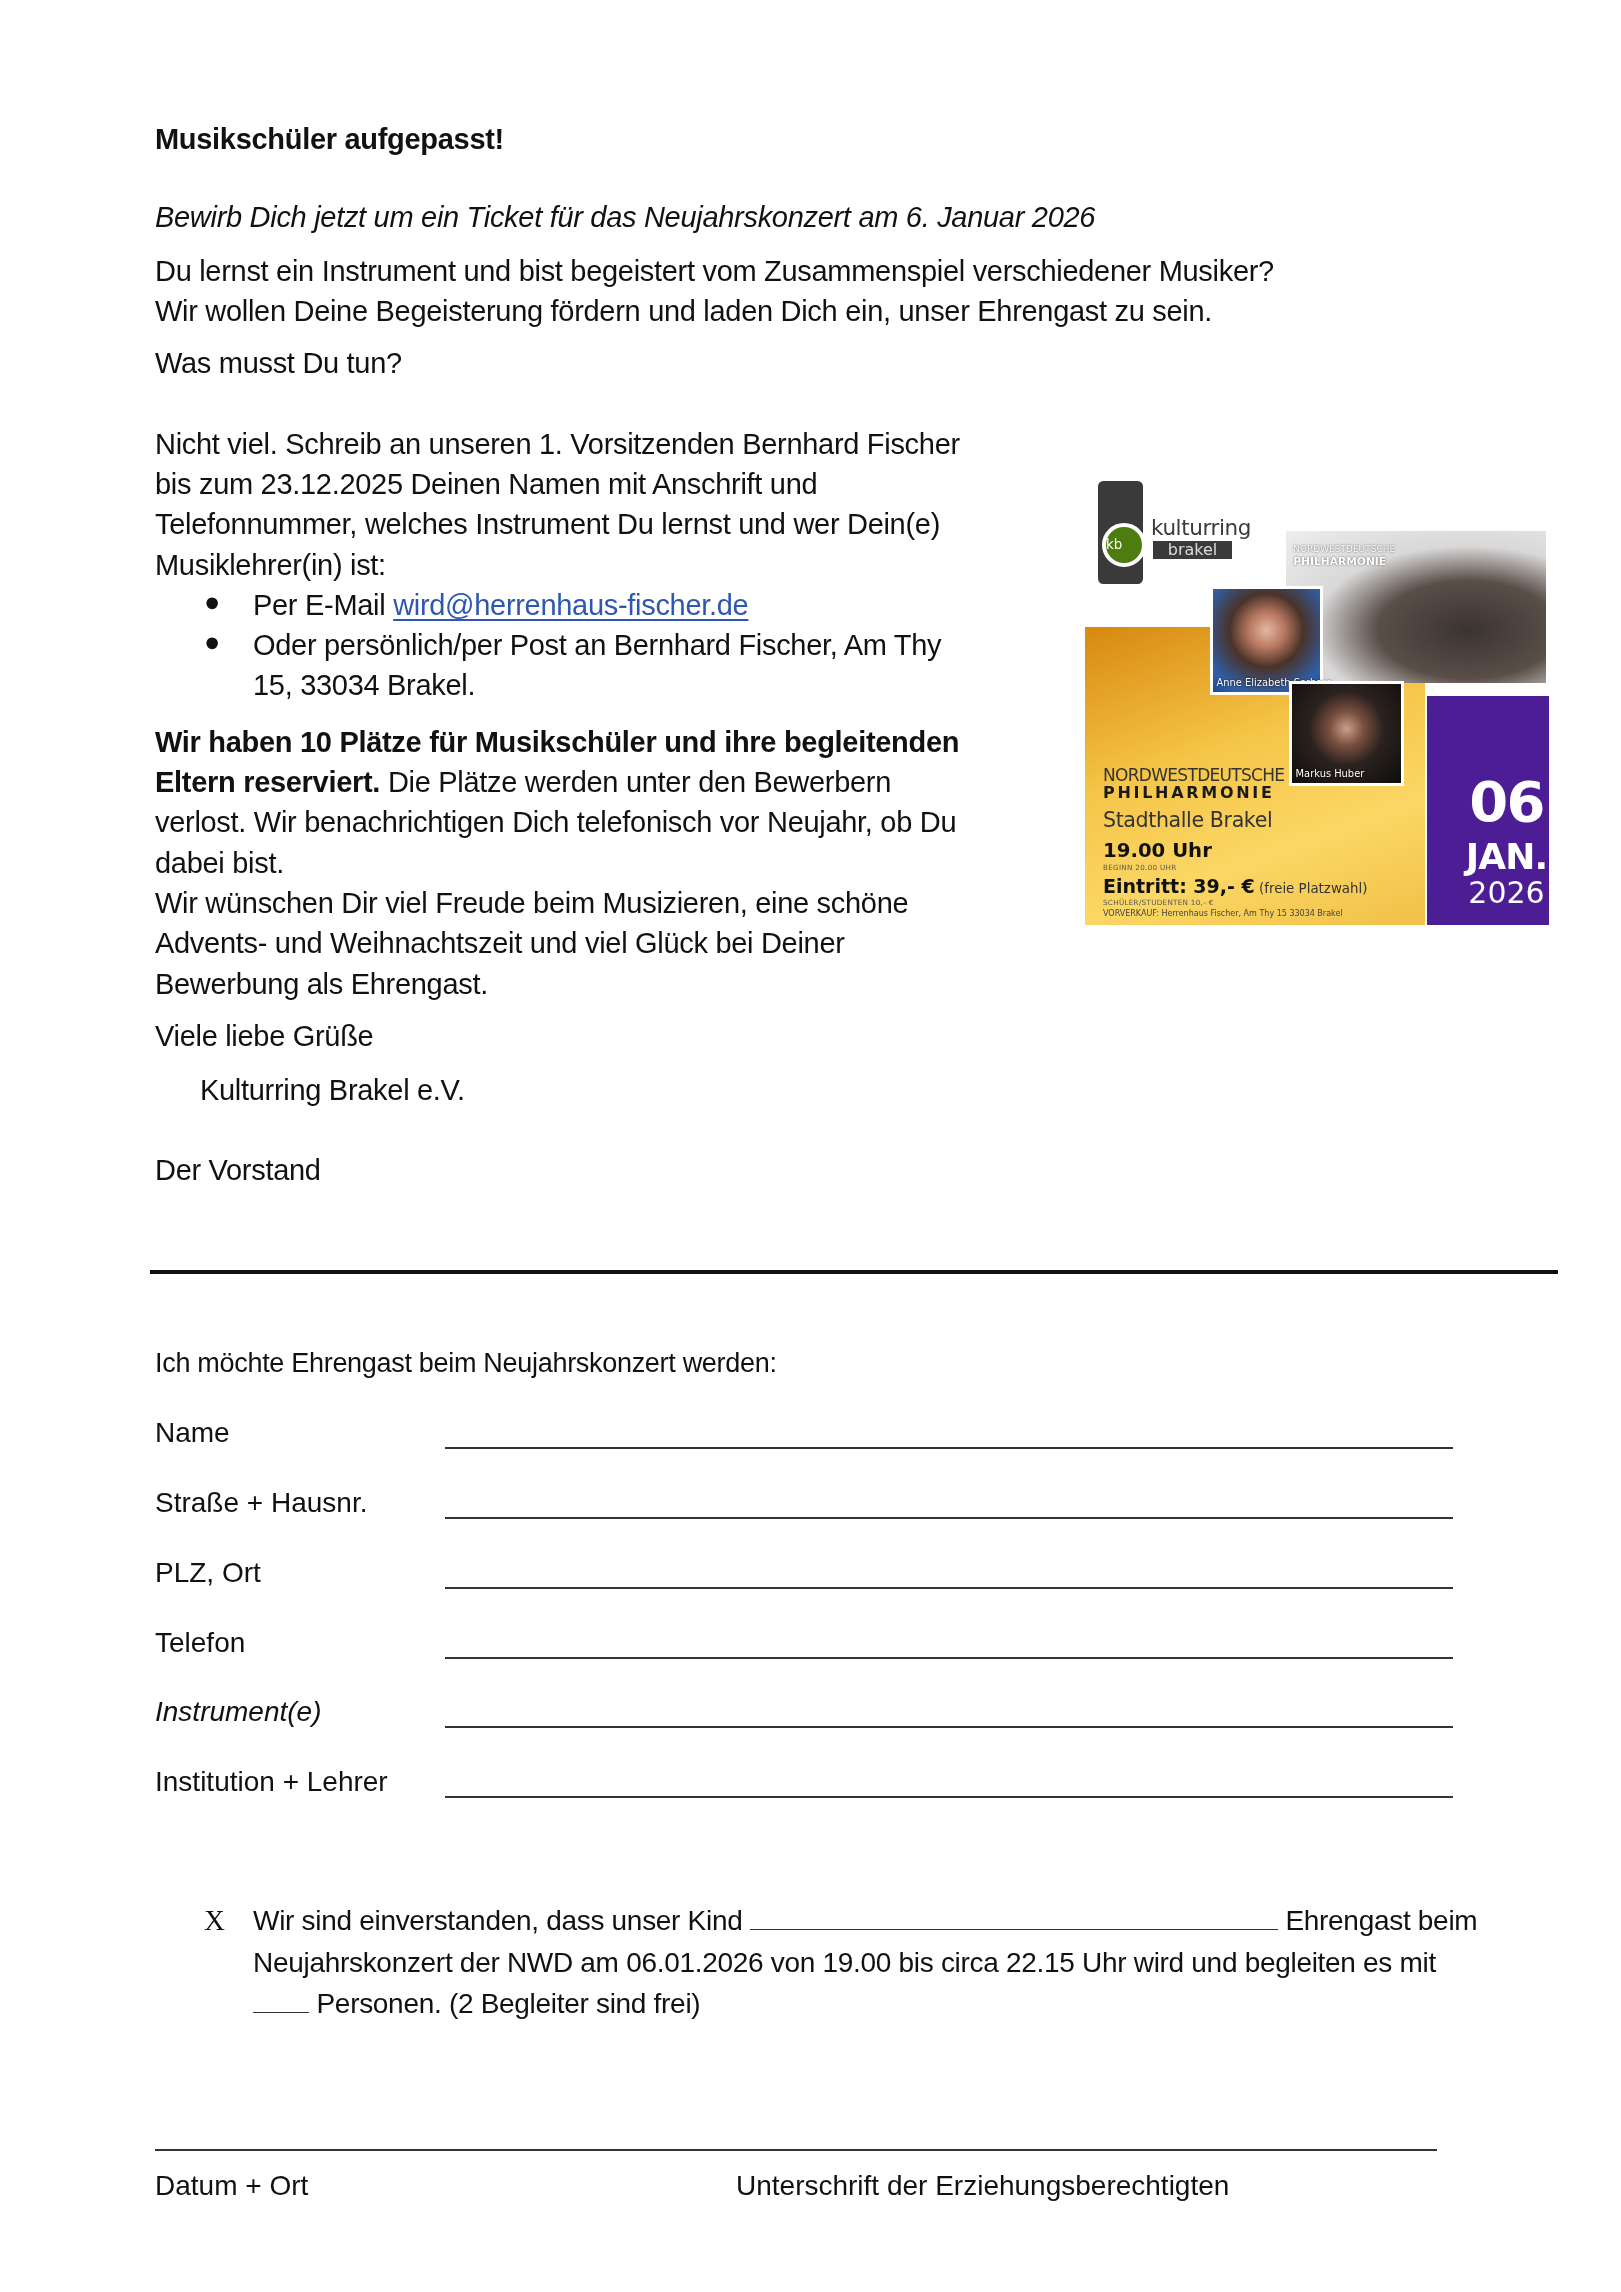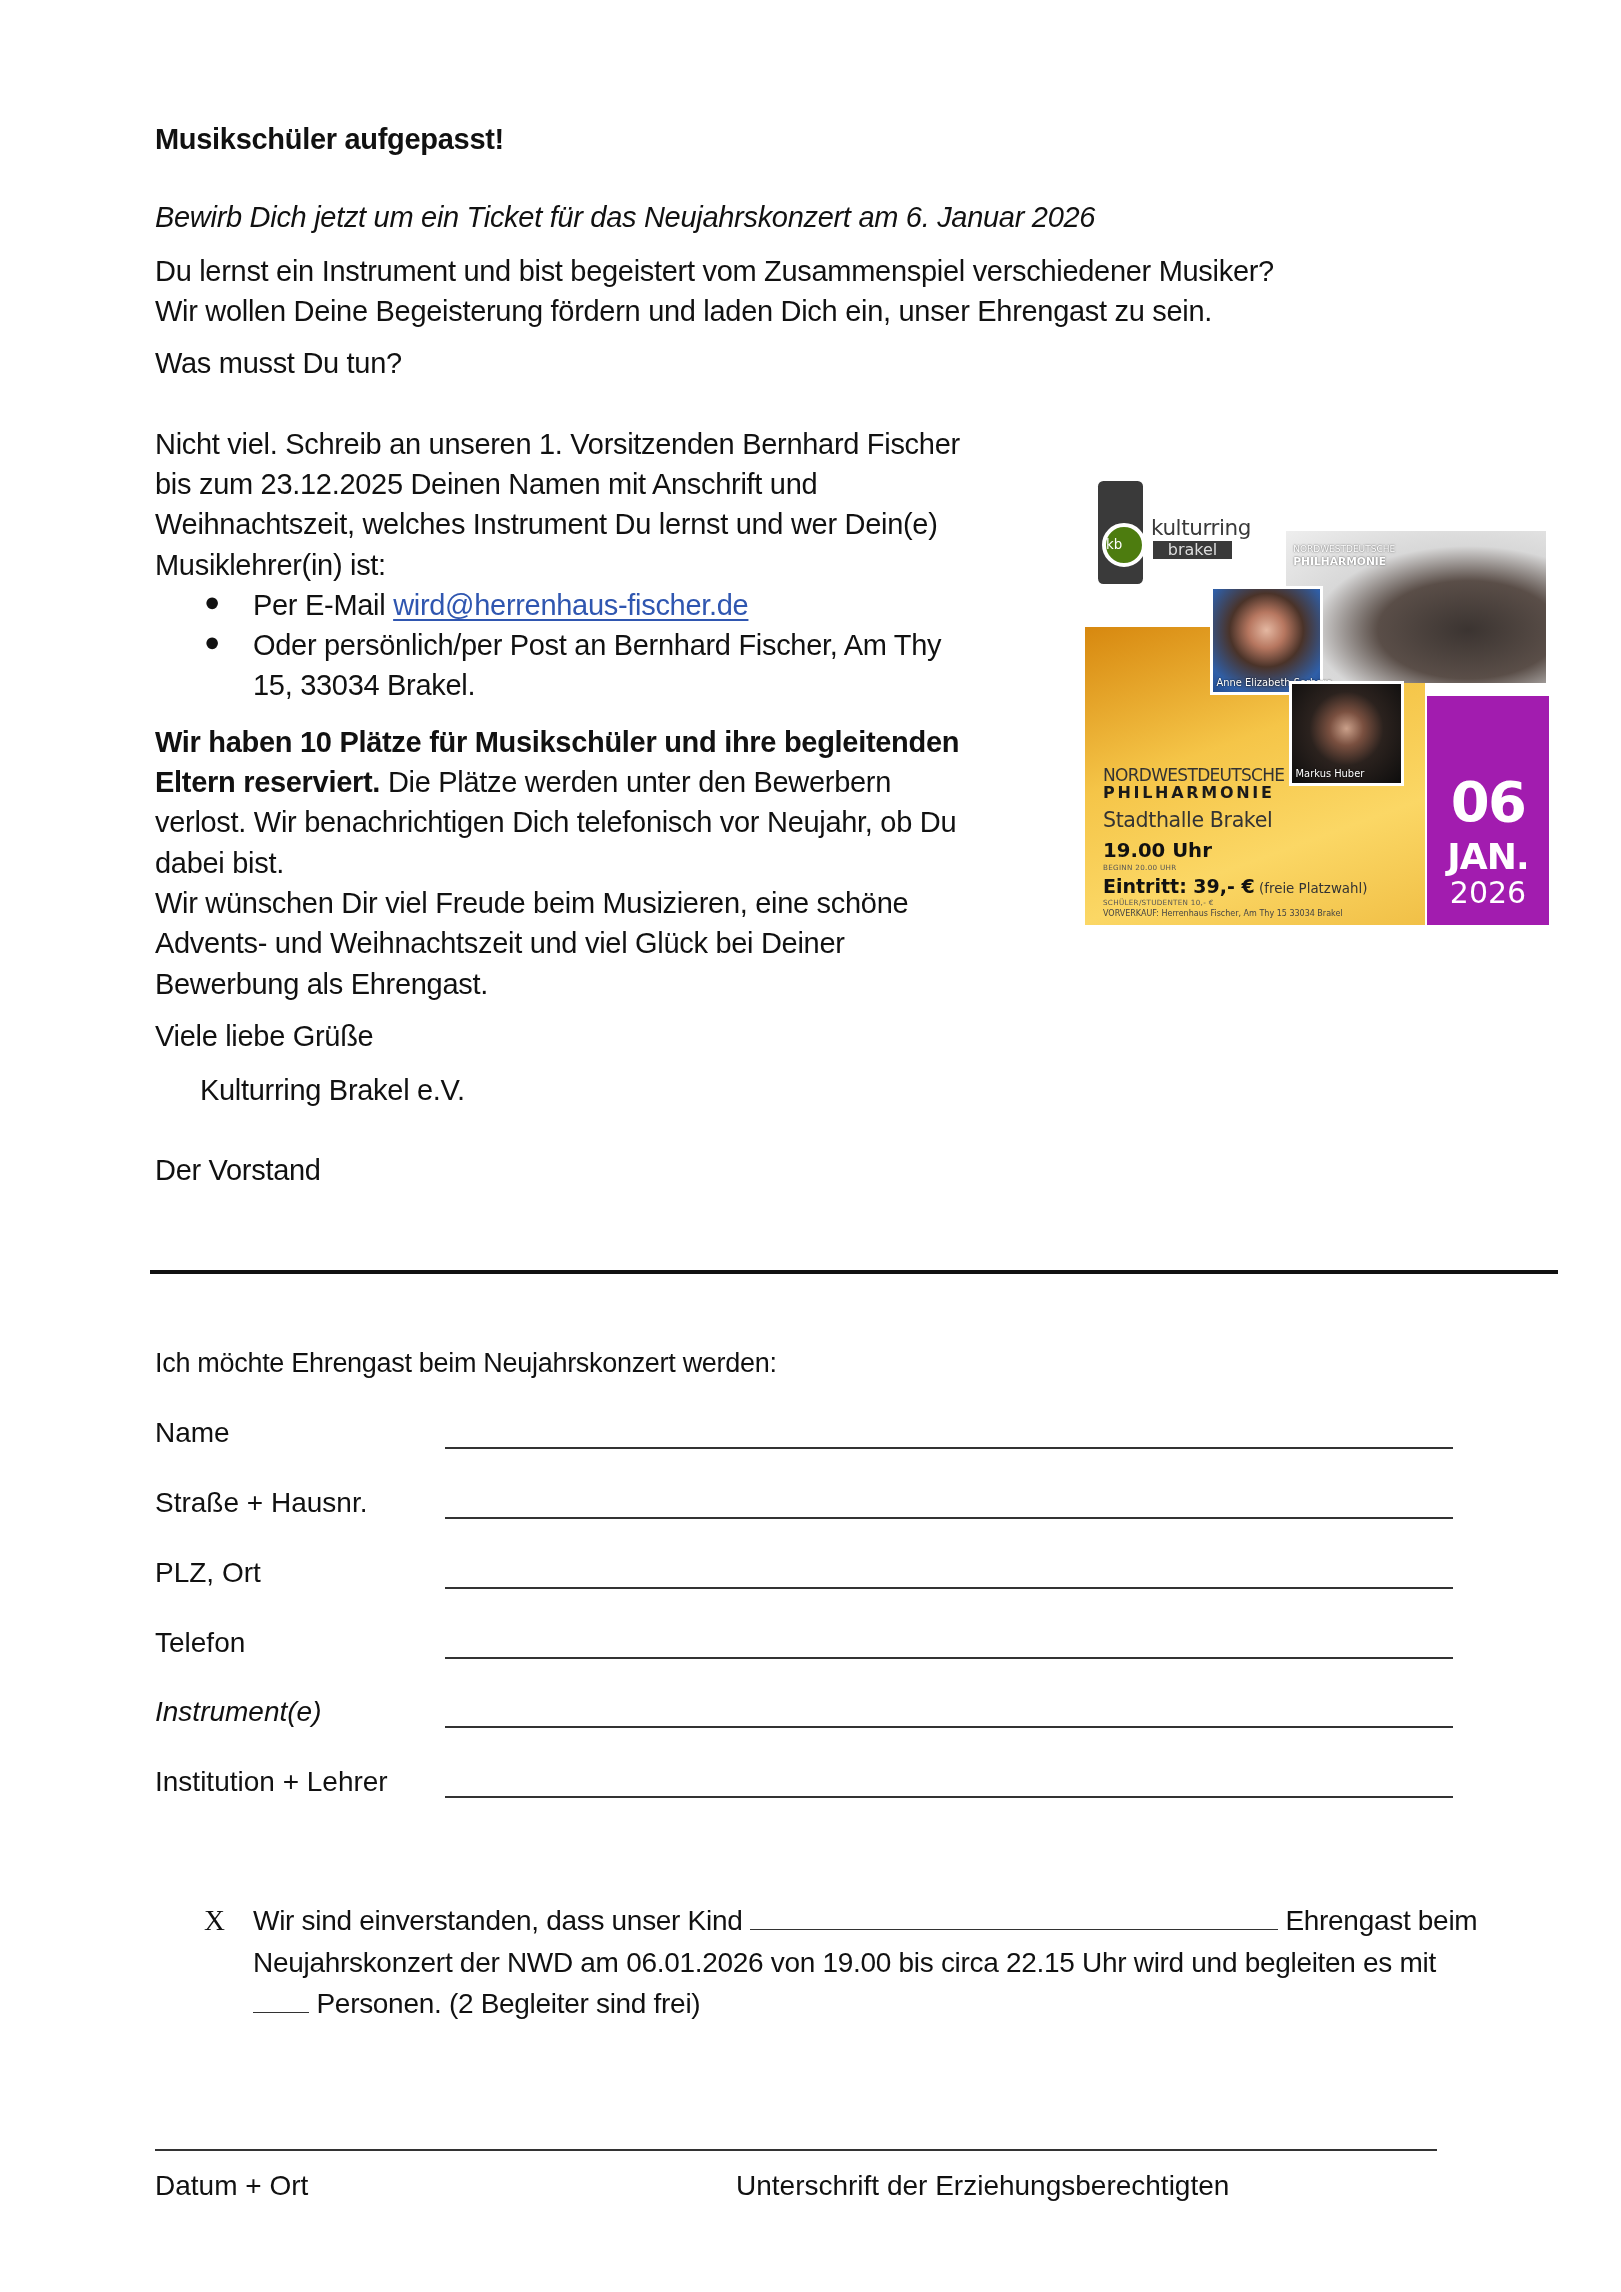--- a/index.html
+++ b/index.html
@@ -44,37 +44,37 @@
   .p-small { position:absolute; left:18px; font-size:7.2px; color:#555; font-family:"DejaVu Sans", sans-serif; letter-spacing:0.3px; }
   .p-price { position:absolute; left:18px; top:414px; font-size:19px; color:#111; font-family:"DejaVu Sans", sans-serif; white-space:nowrap; }
   .p-price b { font-weight:bold; }
   .p-price span { font-size:13.4px; color:#333; }
   .p-presale { position:absolute; left:18px; top:448px; font-size:8px; color:#444; font-family:"DejaVu Sans", sans-serif; white-space:nowrap; }
   .p-photo1 { position:absolute; left:125px; top:125px; width:107px; height:103px; border:3.6px solid #fff;
               background:radial-gradient(circle at 50% 40%, #e4b8a2 0%, #b77760 22%, #4a3329 45%, #2f5fa8 80%, #234d92 100%); }
   .p-photo2 { position:absolute; left:204px; top:220px; width:109px; height:99px; border:3.6px solid #fff;
               background:radial-gradient(circle at 50% 45%, #caa08a 0%, #7a5040 22%, #2b221e 48%, #0d0d0d 100%); }
   .p-cap { position:absolute; left:3.6px; bottom:3.6px; font-size:9.9px; color:#fff; font-family:"DejaVu Sans", sans-serif; text-shadow:0 0 1.8px #000; white-space:nowrap; }
-  .p-date { position:absolute; left:342px; top:235px; width:122px; height:235px; background:#a21caf; }
+  .p-date { position:absolute; left:342px; top:235px; width:122px; height:235px; background:#4c1d95;padding-left:37px; }
   .p-day { position:absolute; left:0; right:0; top:73px; text-align:center; font-size:56px; font-weight:bold; color:#fff; font-family:"DejaVu Sans", sans-serif; letter-spacing:-1.8px; }
   .p-mon { position:absolute; left:0; right:0; top:140px; text-align:center; font-size:36px; font-weight:bold; color:#fff; font-family:"DejaVu Sans", sans-serif; letter-spacing:-0.9px; }
   .p-year { position:absolute; left:0; right:0; top:179px; text-align:center; font-size:30px; color:#fff; font-family:"DejaVu Sans", sans-serif; }
 </style>
 </head>
 <body>
 
 <div class="t b" style="top:119px;">Musikschüler aufgepasst!</div>
 <div class="t i" style="top:197px;">Bewirb Dich jetzt um ein Ticket für das Neujahrskonzert am 6. Januar 2026</div>
 <div class="t" style="top:251px;">Du lernst ein Instrument und bist begeistert vom Zusammenspiel verschiedener Musiker?</div>
 <div class="t" style="top:291px;">Wir wollen Deine Begeisterung fördern und laden Dich ein, unser Ehrengast zu sein.</div>
 <div class="t" style="top:343px;">Was musst Du tun?</div>
 
 <div class="t" style="top:424px;">Nicht viel. Schreib an unseren 1. Vorsitzenden Bernhard Fischer</div>
 <div class="t" style="top:464px;">bis zum 23.12.2025 Deinen Namen mit Anschrift und</div>
-<div class="t" style="top:504px;">Weihnachtszeit, welches Instrument Du lernst und wer Dein(e)</div>
+<div class="t" style="top:504px;">Telefonnummer, welches Instrument Du lernst und wer Dein(e)</div>
 <div class="t" style="top:545px;">Musiklehrer(in) ist:</div>
 
 <div class="bullet" style="top:587px;">●</div>
 <div class="t" style="left:253px; top:585px;"><span>Per E-Mail </span><span class="link">wird@herrenhaus-fischer.de</span></div>
 <div class="bullet" style="top:627px;">●</div>
 <div class="t" style="left:253px; top:625px;">Oder persönlich/per Post an Bernhard Fischer, Am Thy</div>
 <div class="t" style="left:253px; top:665px;">15, 33034 Brakel.</div>
 
 <div class="t b" style="top:722px;">Wir haben 10 Plätze für Musikschüler und ihre begleitenden</div>
 <div class="t" style="top:762px;"><b>Eltern reserviert.</b><span> Die Plätze werden unter den Bewerbern</span></div>

